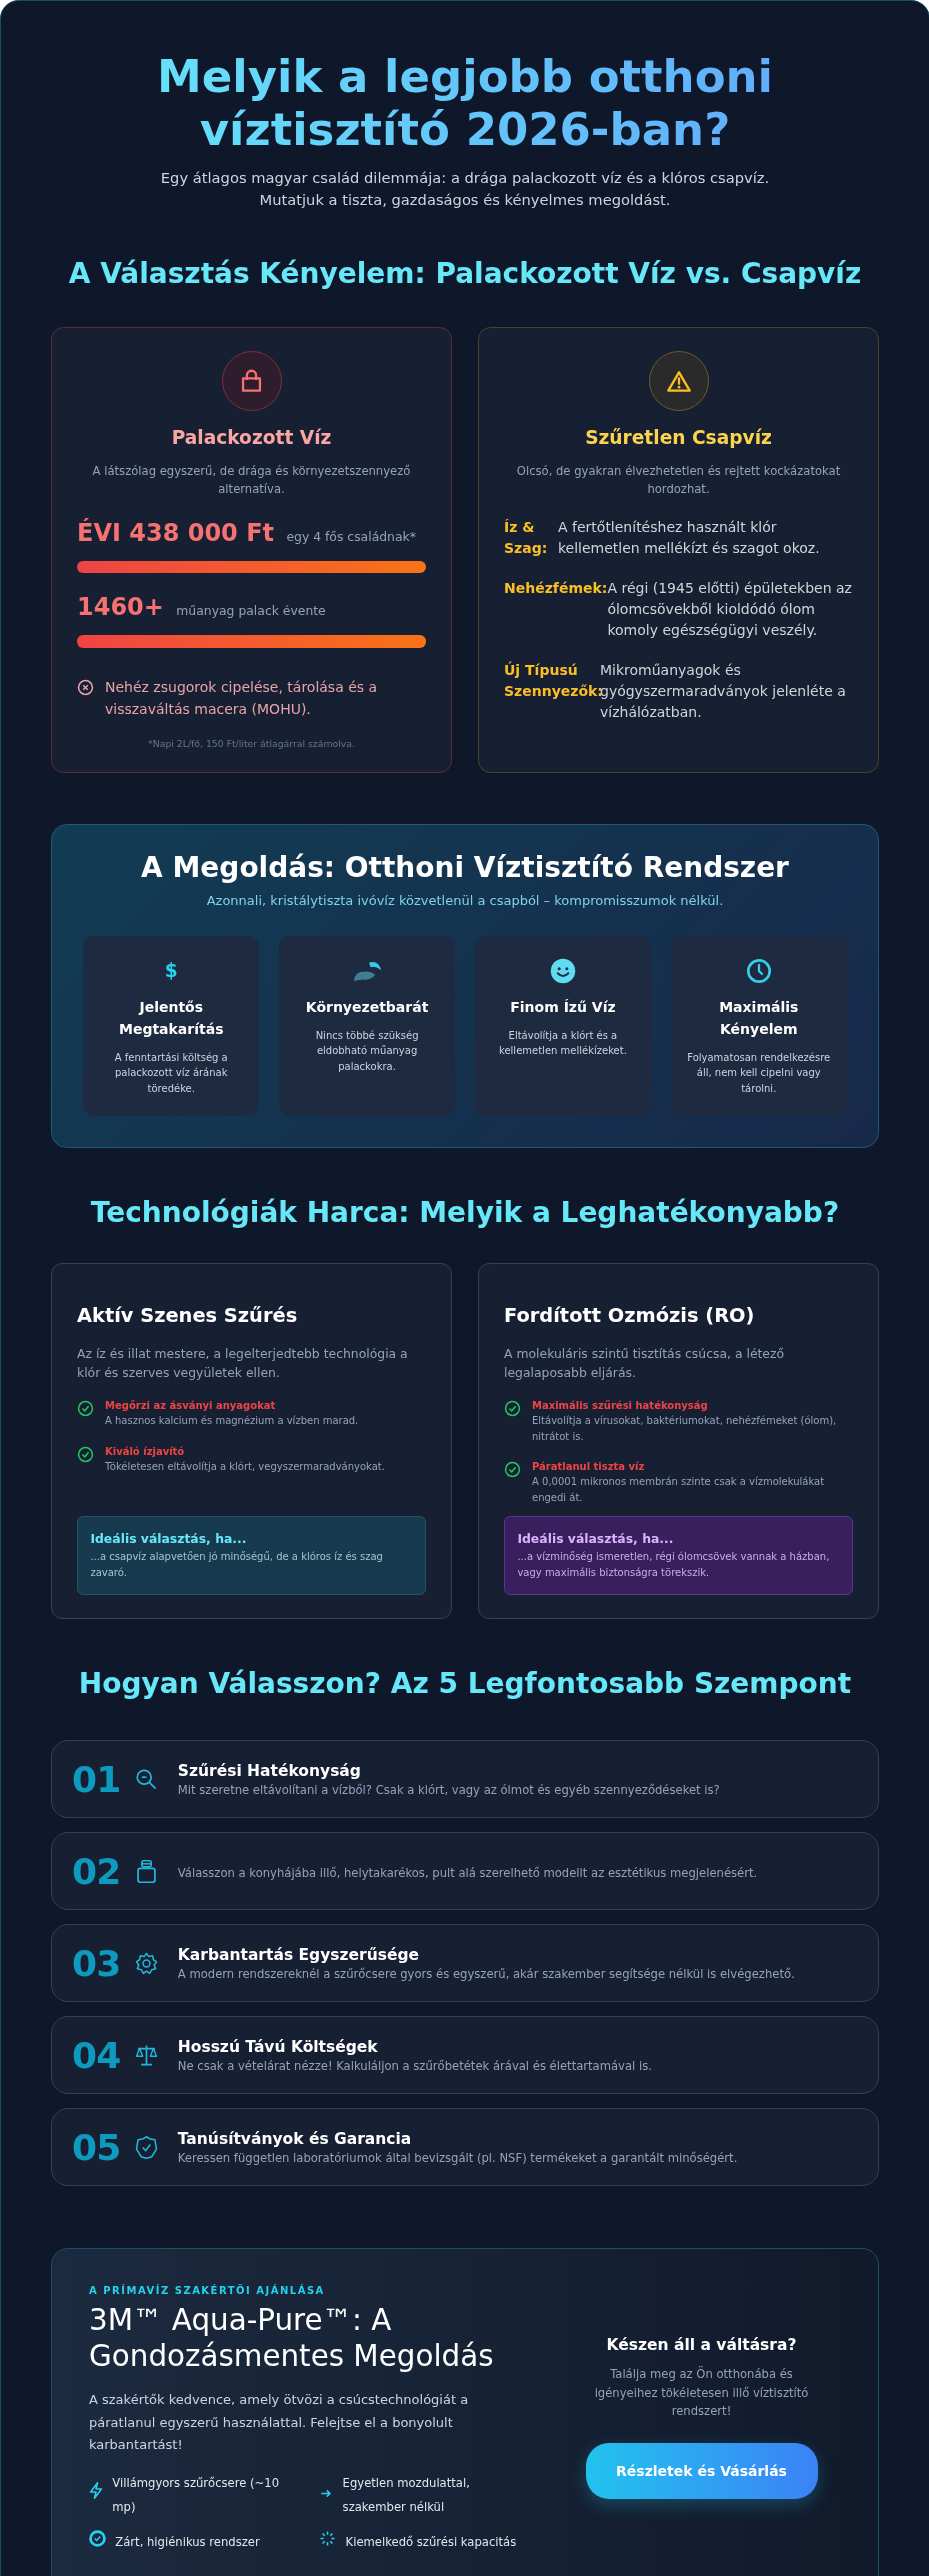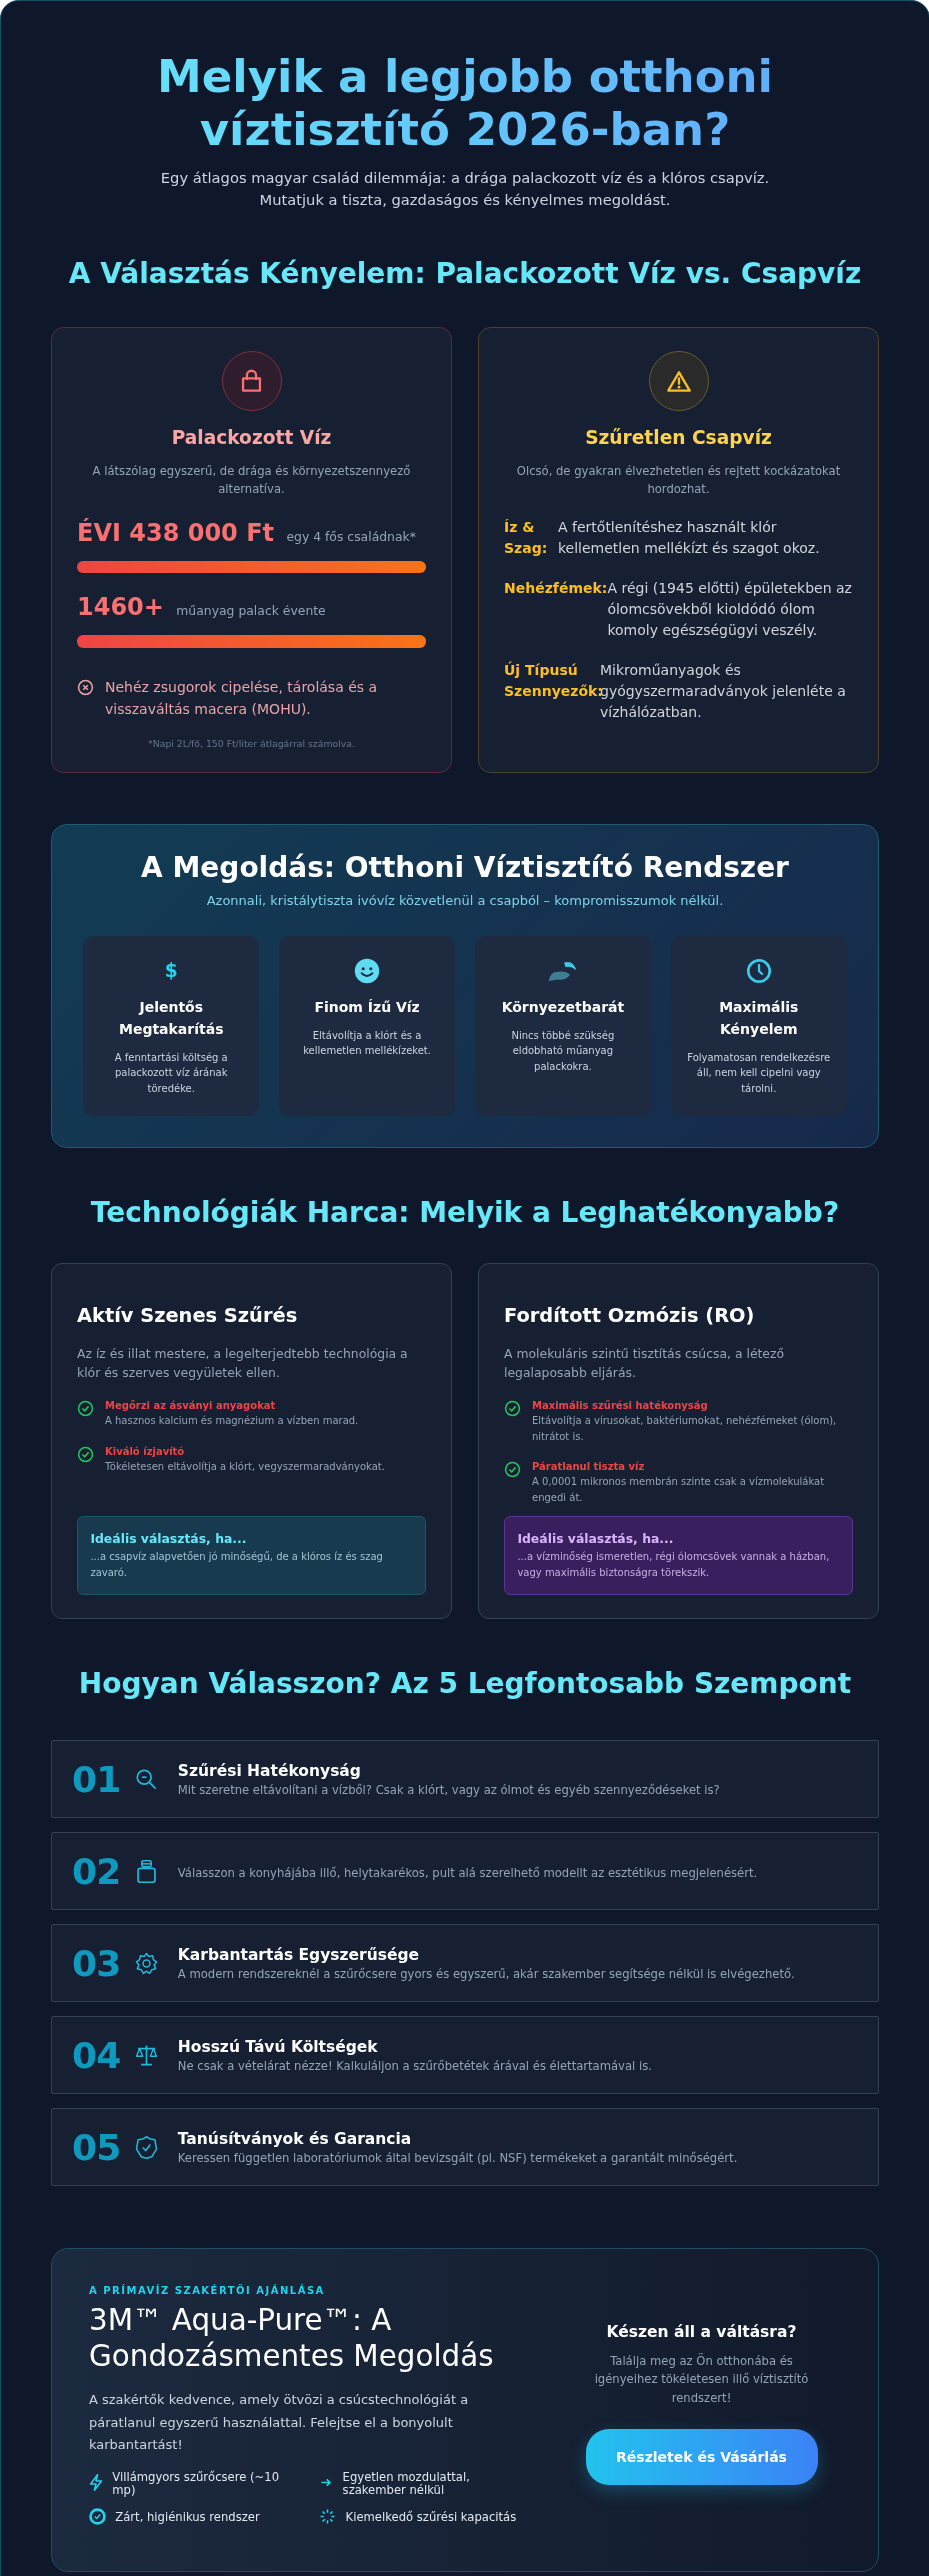--- a/index.html
+++ b/index.html
@@ -74,37 +74,37 @@
   .ideal.purple { background: #3a1f5e; border: 0.8px solid #5b3592; }
   .ideal-title { font-weight: bold; font-size: 12.4px; }
   .ideal.cyan .ideal-title { color: #67e8f9; }
   .ideal.purple .ideal-title { color: #d8b4fe; }
   .ideal-text { font-size: 10px; line-height: 15.5px; margin-top: 3.1px; }
   .ideal.cyan .ideal-text { color: #a5c4d0; }
   .ideal.purple .ideal-text { color: #c4b0e0; }
 
   .s4-title { margin-top: 48px; }
   .criteria { margin-top: 40px; display: flex; flex-direction: column; gap: 14px; }
-  .criterion { display: flex; align-items: center; background: #172033; border: 0.8px solid #334155; border-radius: 2px; height: 78px; padding: 0 20px; }
+  .criterion { display: flex; align-items: center; background: #172033; border: 0.8px solid #334155; border-radius: 17px; height: 78px; padding: 0 20px; }
   .crit-num { color: #0e9abf; font-size: 36px; font-weight: bold; width: 50px; letter-spacing: -0.8px; }
   .crit-icon { width: 31px; display: flex; justify-content: center; margin: 0 15.5px 0 9.3px; }
   .crit-title { color: #ffffff; font-weight: bold; font-size: 15.5px; }
   .crit-desc { color: #94a3b8; font-size: 11.6px; margin-top: 3.1px; }
 
   .reco {
     margin-top: 62px; border-radius: 17px; border: 0.8px solid #1e4e63;
     background: linear-gradient(90deg, #1c2a3f, #111a2b);
     display: flex; padding: 31px 37px 43px;
   }
   .reco-left { width: 442px; }
   .reco-kicker { color: #22d3ee; font-size: 10px; font-weight: bold; letter-spacing: 1.5px; margin-top: 4.6px; }
   .reco-title { color: #ffffff; font-size: 29.4px; font-weight: normal; line-height: 36px; margin-top: 6.2px; }
   .reco-text { color: #cbd5e1; font-size: 13px; line-height: 22.5px; margin-top: 15.5px; }
   .reco-feats { display: grid; grid-template-columns: 1fr 1fr; column-gap: 18.6px; row-gap: 11px; margin-top: 14px; }
-  .reco-feat { display: flex; align-items: center; gap: 9.3px; color: #e2e8f0; font-size: 11.6px; line-height: 13px; }
+  .reco-feat { display: flex; align-items: center; gap: 9.3px; color: #e2e8f0; font-size: 11.6px; line-height: 24px; }
   .reco-right { flex: 1; display: flex; flex-direction: column; align-items: center; justify-content: center; text-align: center; padding-left: 31px; }
   .cta-title { color: #ffffff; font-size: 15.5px; font-weight: bold; }
   .cta-text { color: #94a3b8; font-size: 11.6px; line-height: 18.6px; margin-top: 11px; width: 232px; }
   .cta-btn {
     margin-top: 22px; width: 232px; height: 56px; border-radius: 23px; border: none;
     background: linear-gradient(90deg, #22c3ee, #3b82f6); color: #ffffff;
     font-family: "DejaVu Sans", sans-serif; font-size: 14px; font-weight: bold;
     box-shadow: 0 6.2px 17px rgba(34, 195, 238, 0.25); cursor: pointer;
   }
 </style>
@@ -184,39 +184,39 @@
     <div class="benefits">
       <div class="benefit">
         <div class="benefit-icon">
           <span style="color:#22d3ee;font-size:18.6px;font-weight:bold">$</span>
         </div>
         <div class="benefit-title">Jelentős Megtakarítás</div>
         <div class="benefit-desc">A fenntartási költség a palackozott víz árának töredéke.</div>
       </div>
       <div class="benefit">
         <div class="benefit-icon">
+          <svg width="31" height="26" viewBox="0 0 40 34">
+              <path d="M2 30 Q4 18 14 18 Q24 16 30 22 Q24 30 14 28 Z" fill="#3e7d92"></path>
+              <path d="M22 6 Q34 2 38 16 Q30 10 24 12 Z" fill="#38cce8"></path>
+            </svg>
+        </div>
+        <div class="benefit-title">Környezetbarát</div>
+        <div class="benefit-desc">Nincs többé szükség eldobható műanyag palackokra.</div>
+      </div>
+      <div class="benefit">
+        <div class="benefit-icon">
           <svg width="26" height="26" viewBox="0 0 34 34">
               <circle cx="17" cy="17" r="16" fill="#5fdcf2"></circle>
               <circle cx="12" cy="14" r="2" fill="#1d2a40"></circle>
               <circle cx="22" cy="14" r="2" fill="#1d2a40"></circle>
               <path d="M10 20 Q17 27 24 20" fill="none" stroke="#1d2a40" stroke-width="2.5" stroke-linecap="round"></path>
             </svg>
         </div>
         <div class="benefit-title">Finom Ízű Víz</div>
         <div class="benefit-desc">Eltávolítja a klórt és a kellemetlen mellékízeket.</div>
-      </div>
-      <div class="benefit">
-        <div class="benefit-icon">
-          <svg width="31" height="26" viewBox="0 0 40 34">
-              <path d="M2 30 Q4 18 14 18 Q24 16 30 22 Q24 30 14 28 Z" fill="#3e7d92"></path>
-              <path d="M22 6 Q34 2 38 16 Q30 10 24 12 Z" fill="#38cce8"></path>
-            </svg>
-        </div>
-        <div class="benefit-title">Környezetbarát</div>
-        <div class="benefit-desc">Nincs többé szükség eldobható műanyag palackokra.</div>
       </div>
       <div class="benefit">
         <div class="benefit-icon">
           <svg width="26" height="26" viewBox="0 0 34 34">
               <circle cx="17" cy="17" r="14" fill="none" stroke="#38cce8" stroke-width="3.5"></circle>
               <path d="M17 9 V17 L21 21" fill="none" stroke="#38cce8" stroke-width="3" stroke-linecap="round"></path>
             </svg>
         </div>
         <div class="benefit-title">Maximális Kényelem</div>
         <div class="benefit-desc">Folyamatosan rendelkezésre áll, nem kell cipelni vagy tárolni.</div>

